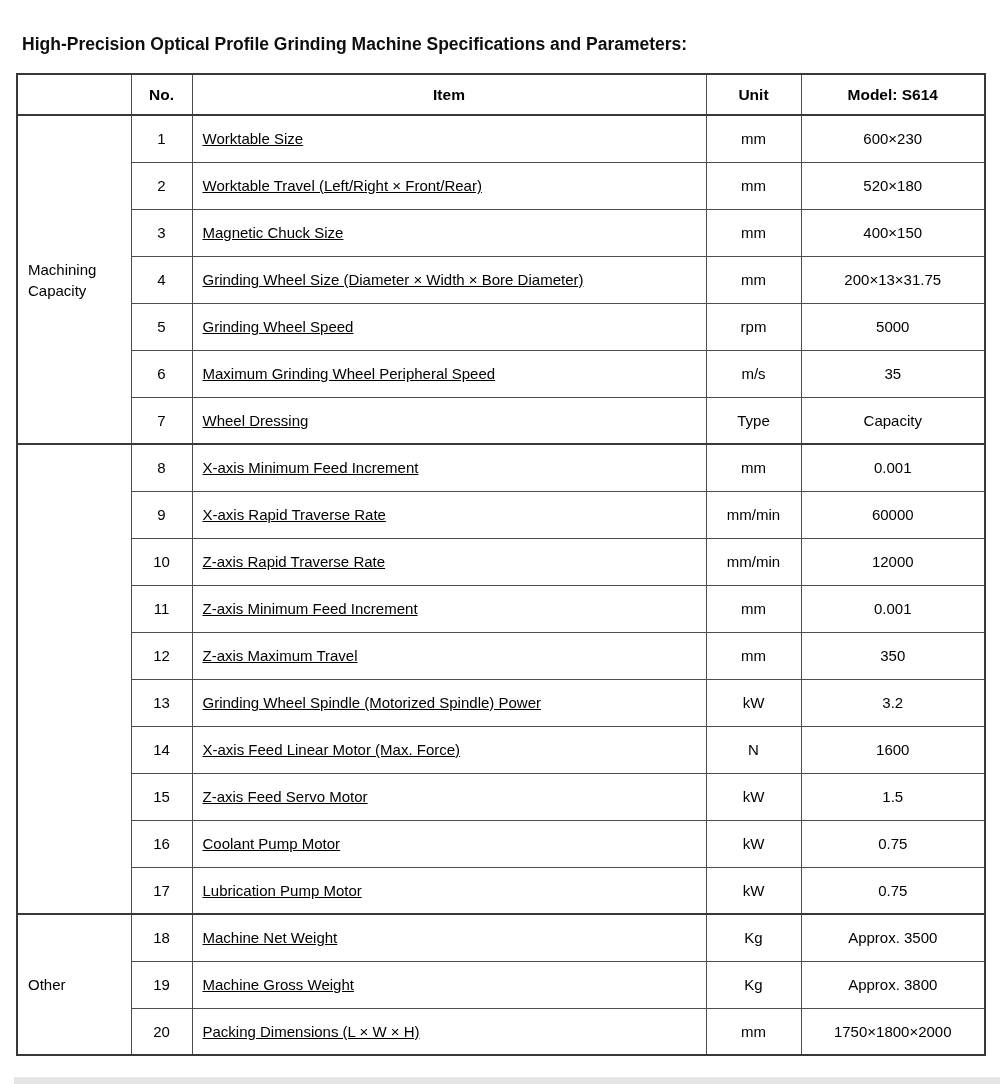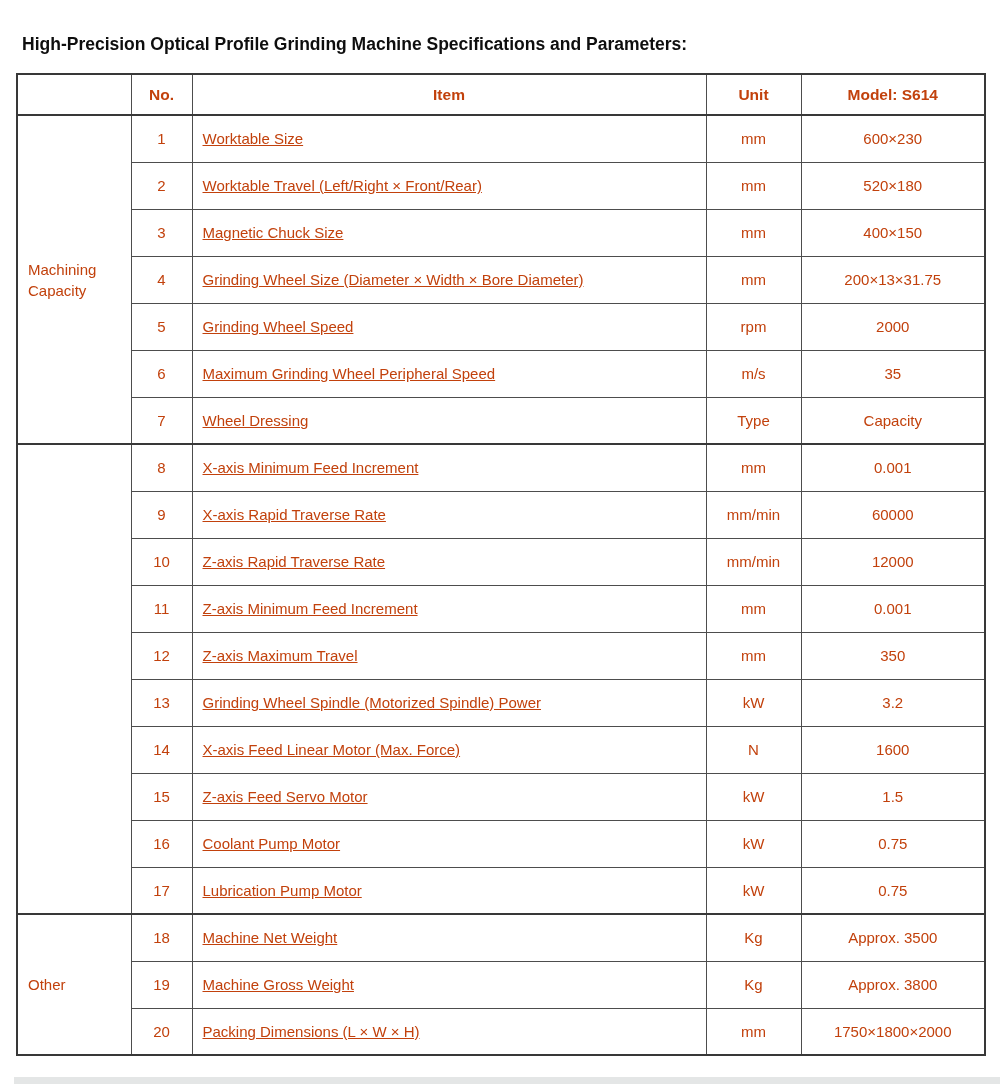--- a/index.html
+++ b/index.html
@@ -14,21 +14,21 @@
   .title {
     position: absolute; left: 22px; top: 34px; margin: 0;
     font-size: 17.5px; font-weight: 700; color: #0e0e0e;
     white-space: nowrap;
   }
 
   table.spec-table {
     position: absolute; left: 16px; top: 73px;
     width: 968px;
     border-collapse: collapse; table-layout: fixed;
-    font-size: 15px; color: #c2410c;
+    font-size: 15px; color: #000000;
     border: 2px solid #383838;
   }
   .spec-table th, .spec-table td {
     border: 1px solid #4d4d4d;
     padding: 0 6px;
     vertical-align: middle;
     overflow: hidden;
   }
   .spec-table thead th {
     height: 41px;
@@ -97,21 +97,21 @@
         <tr>
           <td class="c-no">4</td>
           <td class="c-item">Grinding Wheel Size (Diameter × Width × Bore Diameter)</td>
           <td class="c-unit">mm</td>
           <td class="c-value">200×13×31.75</td>
         </tr>
         <tr>
           <td class="c-no">5</td>
           <td class="c-item">Grinding Wheel Speed</td>
           <td class="c-unit">rpm</td>
-          <td class="c-value">2000</td>
+          <td class="c-value">5000</td>
         </tr>
         <tr>
           <td class="c-no">6</td>
           <td class="c-item">Maximum Grinding Wheel Peripheral Speed</td>
           <td class="c-unit">m/s</td>
           <td class="c-value">35</td>
         </tr>
         <tr>
           <td class="c-no">7</td>
           <td class="c-item">Wheel Dressing</td>

